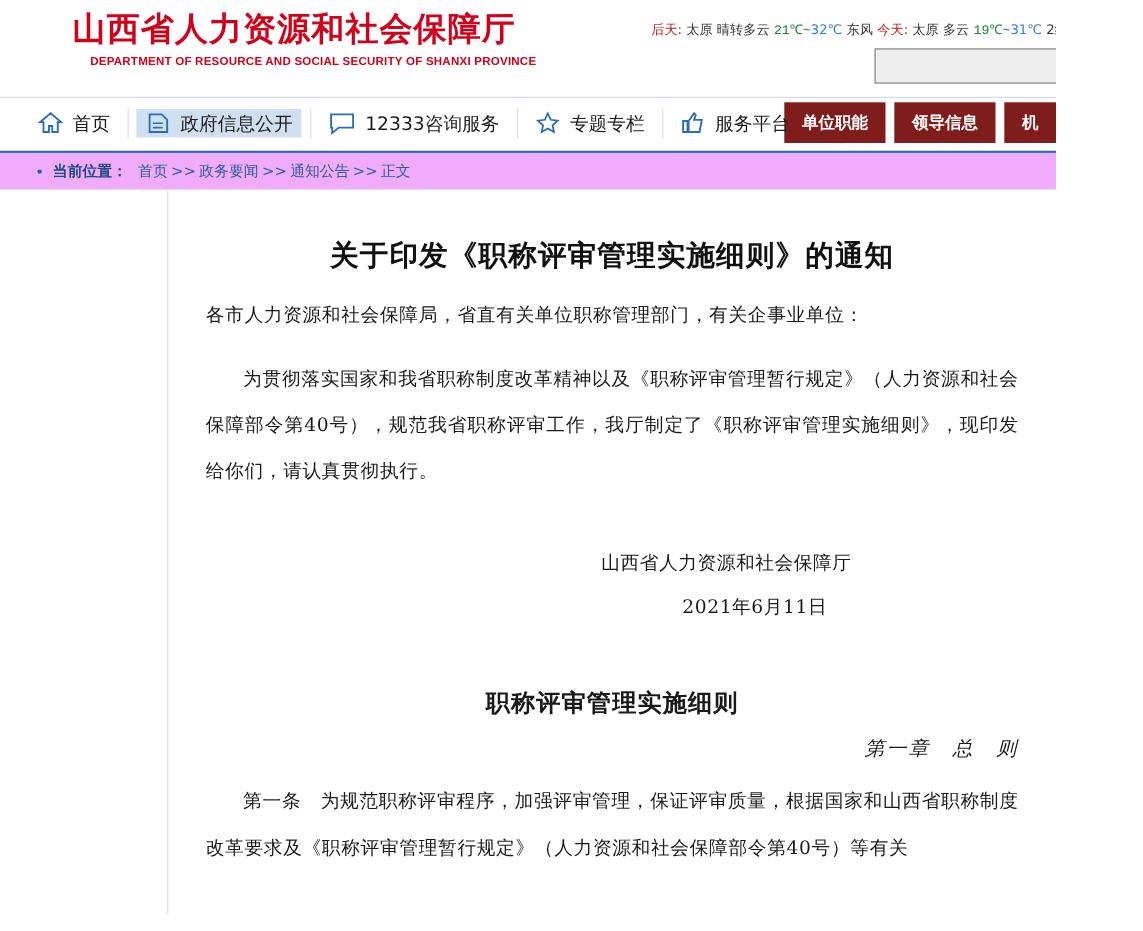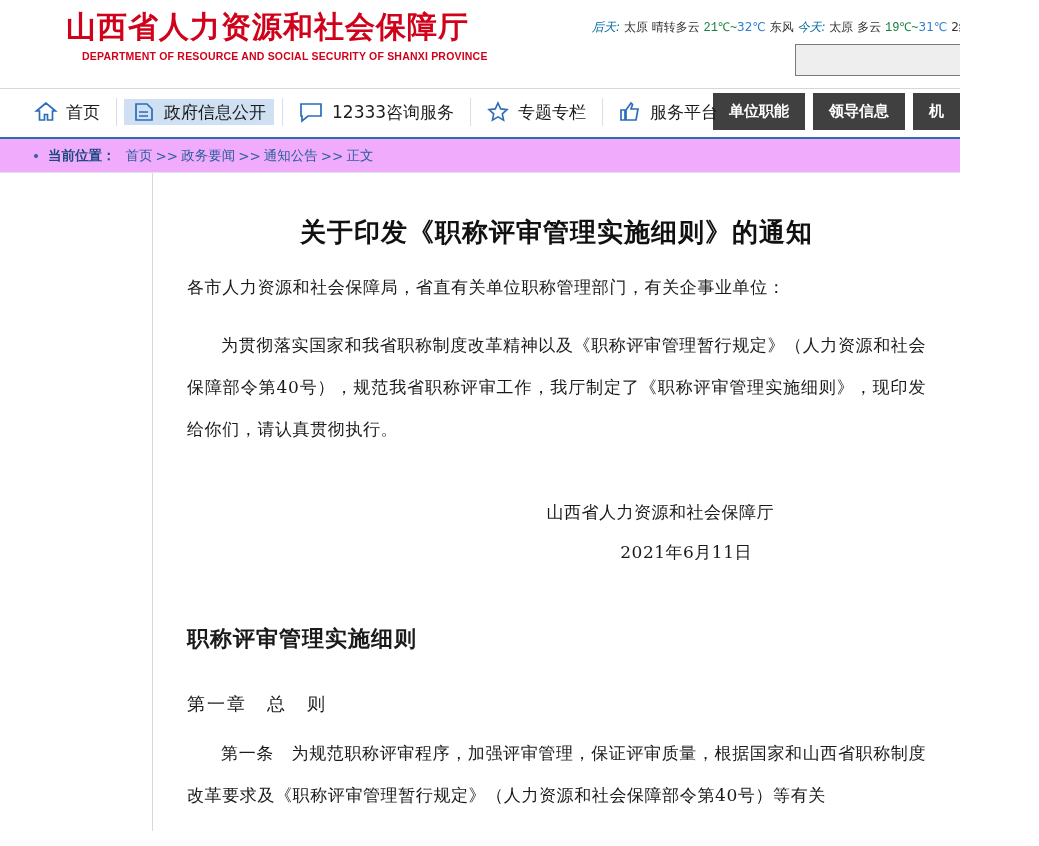--- a/index.html
+++ b/index.html
@@ -53,21 +53,21 @@
     left: 592px;
     top: 18px;
     font-size: 12px;
     color: #333333;
     white-space: nowrap;
     font-family: "DejaVu Sans", sans-serif;
   }
   .weather .city { color: #333; }
   .weather .temp-hi { color: #15803d; font-family: Liberation Mono, monospace; }
   .weather .temp-lo { color: #2d7fd3; }
-  .weather .sep { color: #0369a1; font-style: italic; }
+  .weather .sep { color: #b91c1c; }
 
   .search-box {
     position: absolute;
     left: 795px;
     top: 44px;
     width: 242px;
     height: 32px;
     border: 1px solid #7a7a7a;
     background: #eeeeee;
     box-sizing: border-box;
@@ -136,21 +136,21 @@
   .nav-item .nav-icon, .nav-item .nav-label { position: relative; z-index: 1; }
 
   .nav-buttons {
     position: absolute;
     right: 0;
     top: 4px;
     display: flex;
     gap: 8px;
   }
   .nav-btn {
-    background: #404040;
+    background: #7f1d1d;
     color: #ffffff;
     font-family: "DejaVu Sans", sans-serif;
     font-size: 15px;
     font-weight: bold;
     padding: 9px 16px;
     white-space: nowrap;
     cursor: pointer;
   }
 
   
@@ -225,32 +225,33 @@
   .sign {
     font-size: 17px;
     line-height: 40px;
     text-align: right;
     padding-right: 152px;
     margin-top: 42px;
     letter-spacing: 0.5px;
   }
   .sign .date { display: block; padding-right: 22px; }
   .sec-title {
-    text-align: left;
+    text-align: center;
     font-family: "DejaVu Sans", sans-serif;
     font-size: 22px;
     font-weight: bold;
     letter-spacing: 1px;
     margin-top: 52px;
   }
   .chap-title {
-    text-align: left;
+    text-align: right;
     font-size: 18px;
-    margin-top: 38px;
+    margin-top: 14px;
     letter-spacing: 2px;
+    font-style: italic;
   }
 </style>
 </head>
 <body>
 
 <div id="page">
 
   <div class="header">
     <div class="logo-block">
       <div class="logo-title">山西省人力资源和社会保障厅</div>

